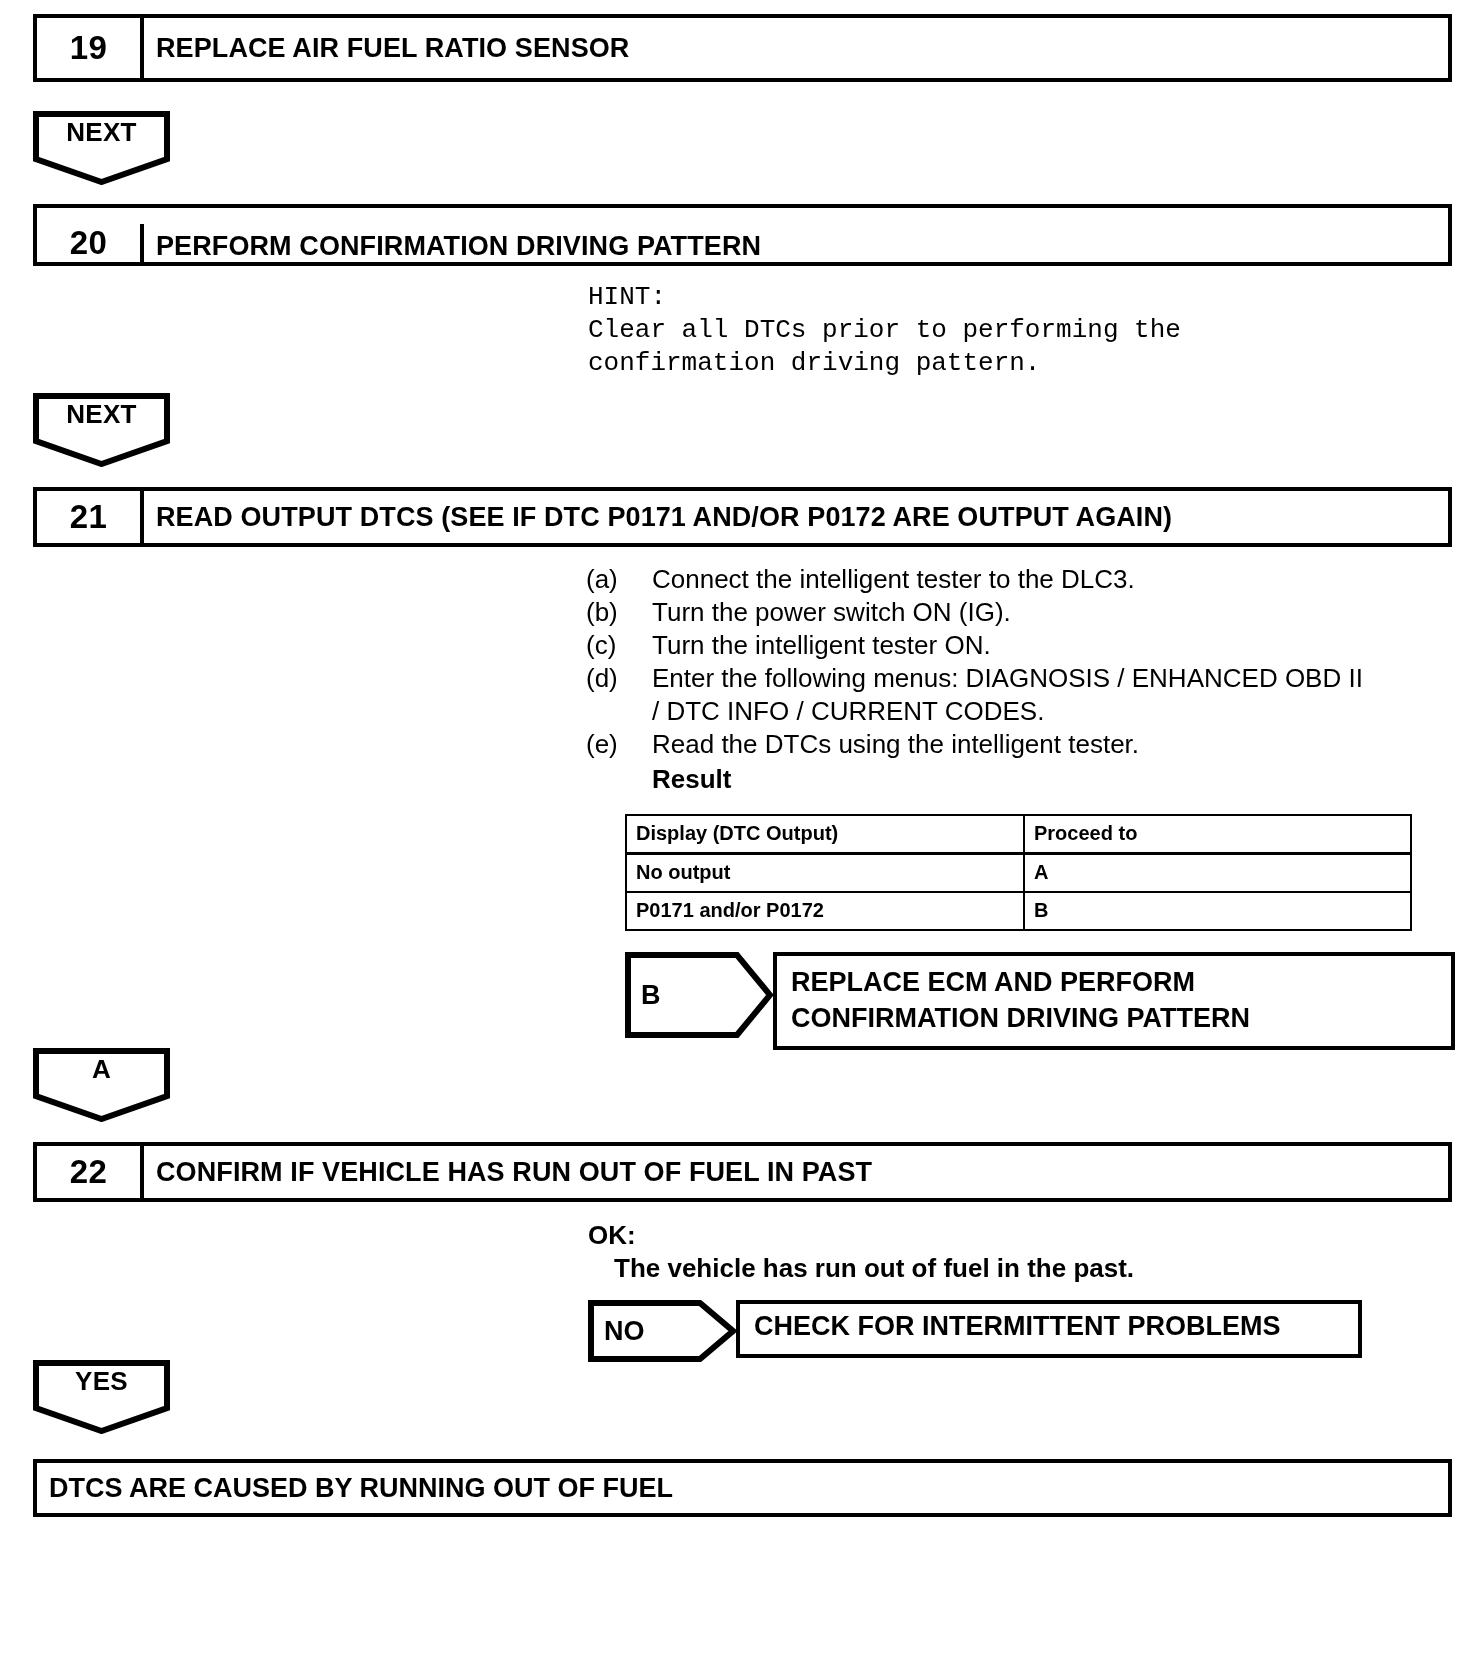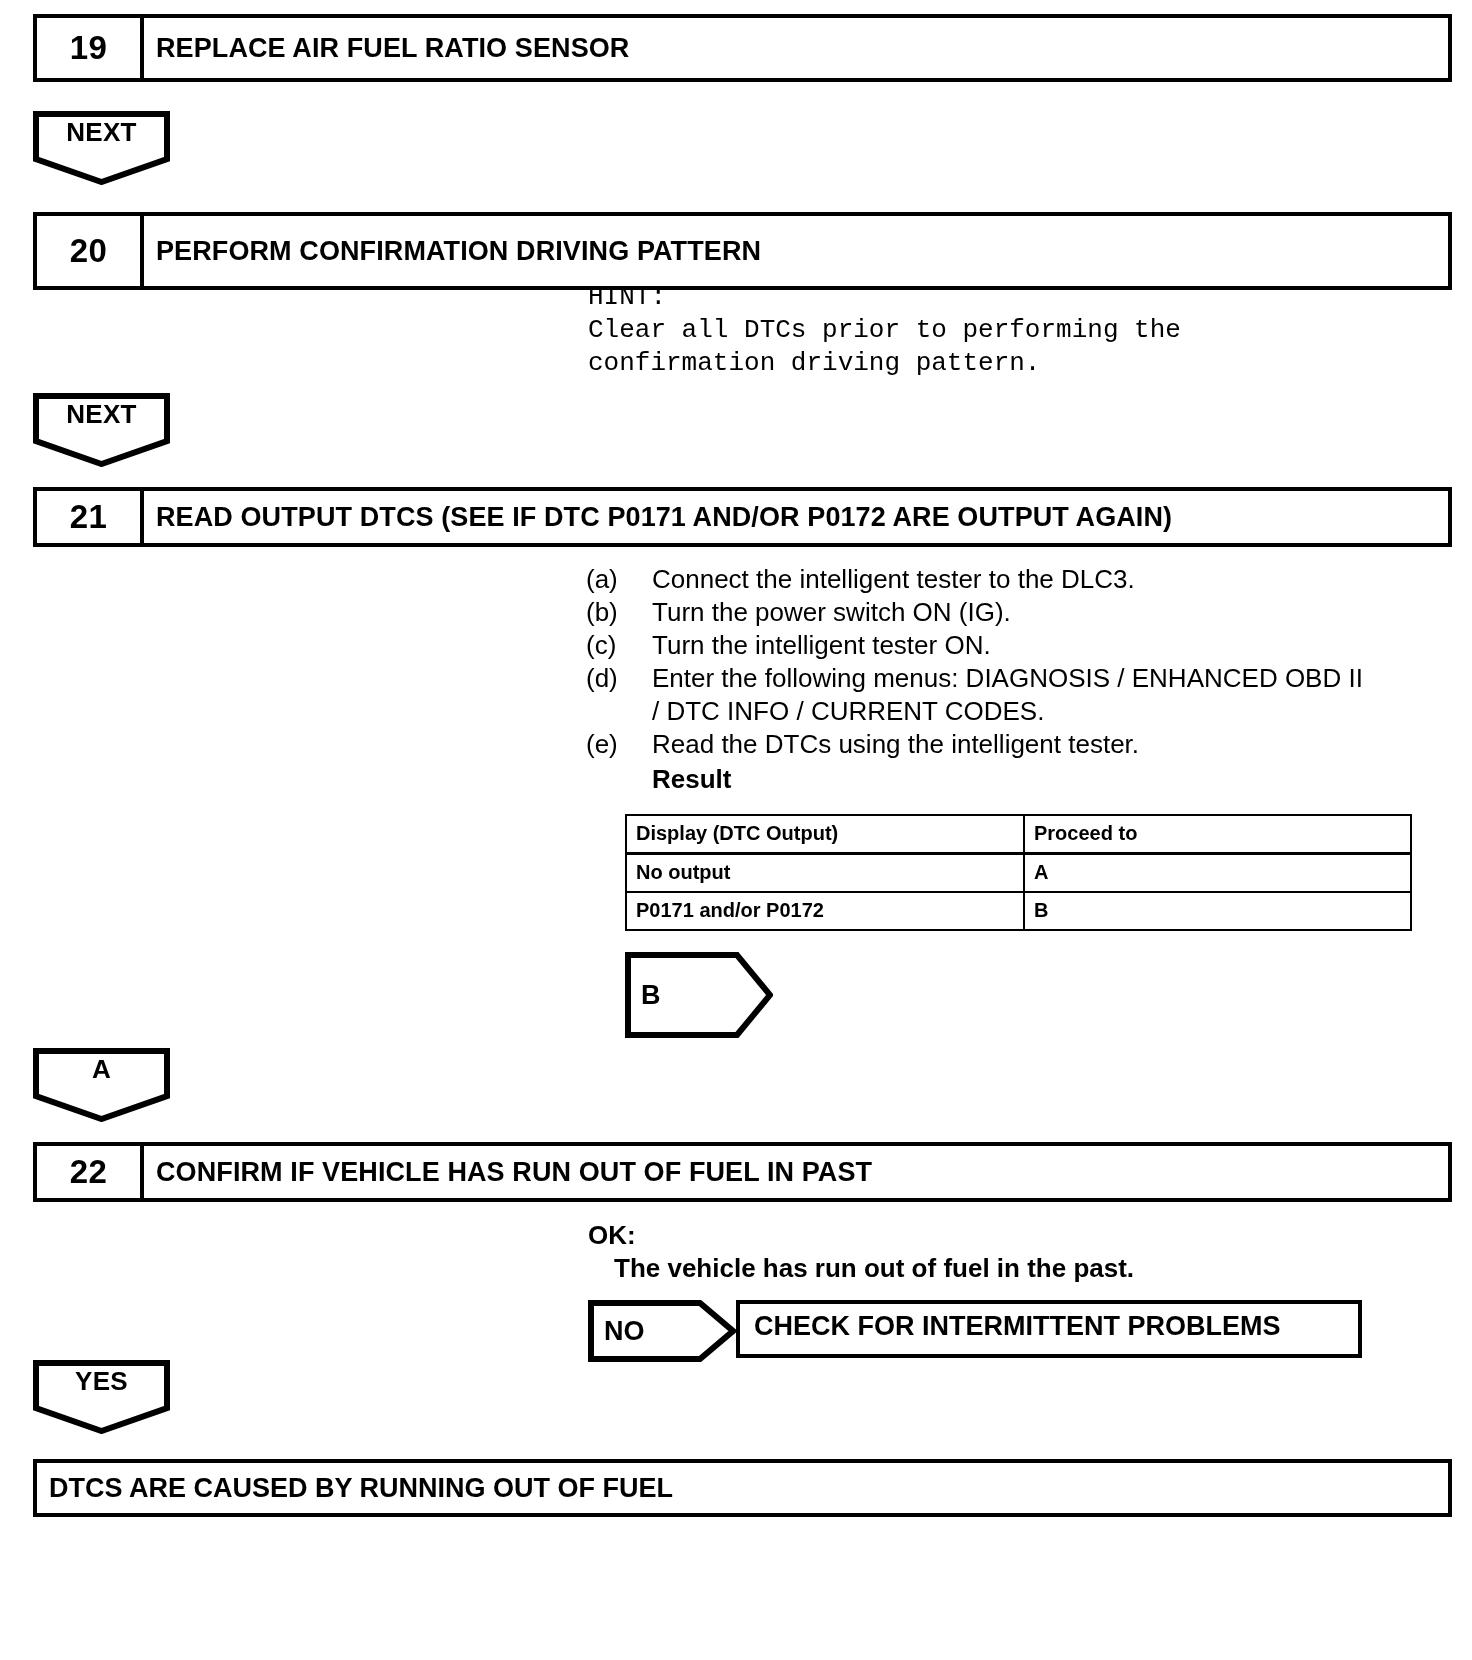--- a/index.html
+++ b/index.html
@@ -178,21 +178,21 @@
     <div class="step-title">REPLACE AIR FUEL RATIO SENSOR</div>
   </div>
 
   <div class="down-arrow" style="top:111px;">
     <svg viewBox="0 0 137 74" xmlns="http://www.w3.org/2000/svg" aria-hidden="true">
       <polygon points="3,3 134,3 134,48 68.5,71 3,48" fill="#ffffff" stroke="#000000" stroke-width="6" stroke-linejoin="miter"></polygon>
     </svg>
     <div class="lbl">NEXT</div>
   </div>
 
-  <div class="step-box" style="top:212px; height:78px;">
+  <div class="step-box" style="top:204px; height:62px;align-items:flex-end;">
     <div class="step-num">20</div>
     <div class="step-title">PERFORM CONFIRMATION DRIVING PATTERN</div>
   </div>
 
   <div class="body-text" style="left:588px; top:281px; width:760px;font-family:Liberation Mono, monospace;">
     <div>HINT:</div>
     <div>Clear all DTCs prior to performing the confirmation driving pattern.</div>
   </div>
 
   <div class="down-arrow" style="top:393px;">
@@ -250,20 +250,22 @@
     </tbody>
   </table>
 
   <div class="branch" style="left:625px; top:952px;">
     <div class="branch-arrow" style="height:86px;">
       <svg width="148" height="86" viewBox="0 0 148 86" xmlns="http://www.w3.org/2000/svg" aria-hidden="true">
         <polygon points="3,3 112,3 145,43 112,83 3,83" fill="#ffffff" stroke="#000000" stroke-width="6" stroke-linejoin="miter"></polygon>
       </svg>
       <div class="lbl">B</div>
     </div>
+    <div class="branch-box" style="width:682px; height:98px;">REPLACE ECM AND PERFORM
+CONFIRMATION DRIVING PATTERN</div>
   </div>
 
   <div class="down-arrow" style="top:1048px;">
     <svg viewBox="0 0 137 74" xmlns="http://www.w3.org/2000/svg" aria-hidden="true">
       <polygon points="3,3 134,3 134,48 68.5,71 3,48" fill="#ffffff" stroke="#000000" stroke-width="6" stroke-linejoin="miter"></polygon>
     </svg>
     <div class="lbl">A</div>
   </div>
 
   <div class="step-box" style="top:1142px; height:60px;">

